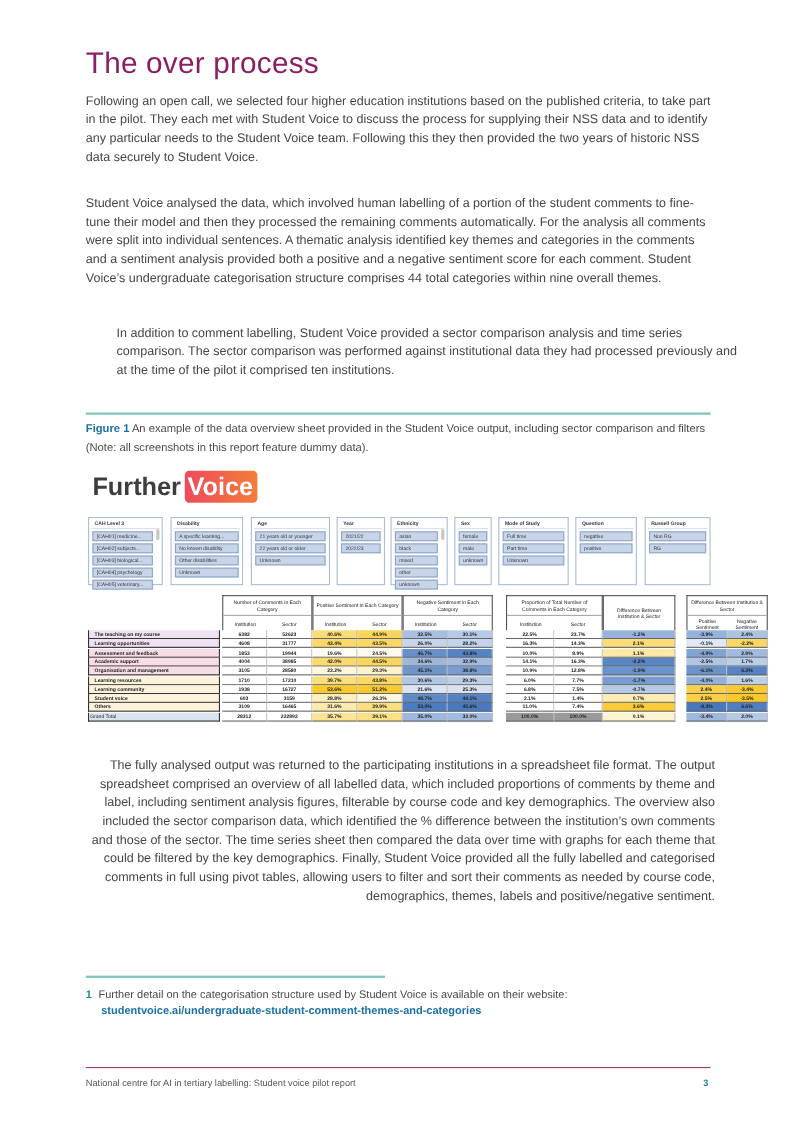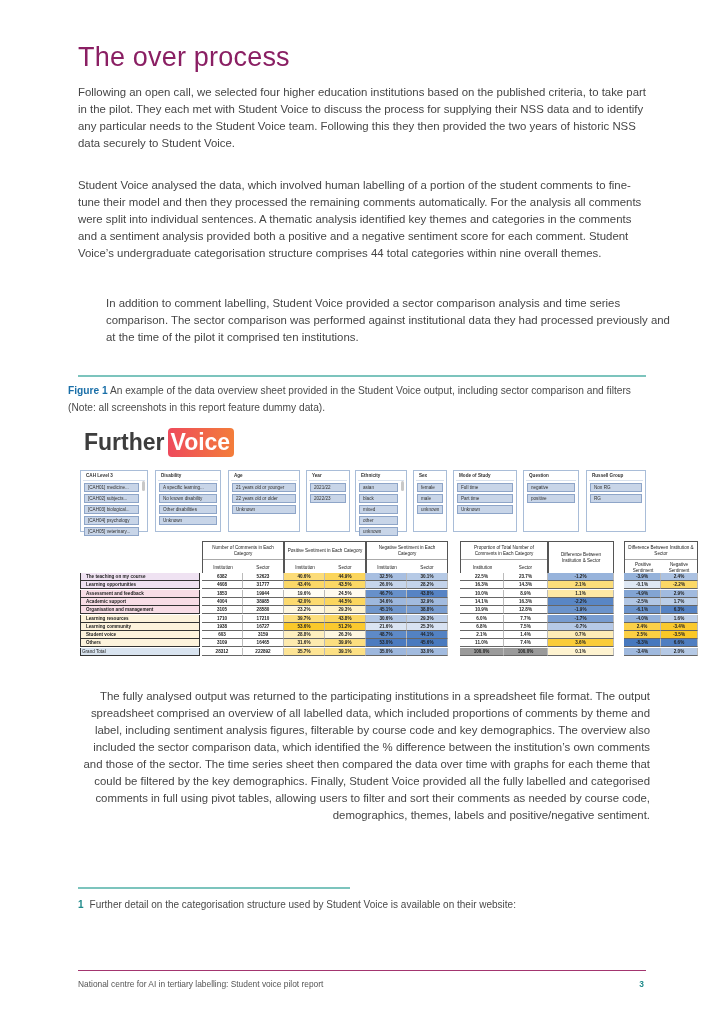--- a/index.html
+++ b/index.html
@@ -4,21 +4,21 @@
 <style>
   html, body { margin: 0; padding: 0; background: #ffffff; }
   body { width: 724px; height: 1024px; position: relative; font-family: "Liberation Sans", sans-serif; color: #3a3a3a; overflow: hidden; }
   h1 { position: absolute; left: 78px; top: 42px; margin: 0; font-weight: normal; font-size: 27px; color: #8a1f63; letter-spacing: 0.2px; }
   .para { position: absolute; left: 78px; width: 572px; margin: 0; font-size: 11.4px; line-height: 17px; color: #454545; }
   .p1 { top: 84px; }
   .p2 { top: 177px; }
   .p3 { top: 295px; margin-left: 28px; }
   .p4 { top: 688px; text-align: right; }
   .fig-rule { position: absolute; left: 78px; top: 375px; width: 568px; height: 2px; background: #7cc4bd; }
-  .fig-caption { position: absolute; left: 68px; top: 382px; width: 572px; font-size: 10.2px; line-height: 17px; color: #4a4a4a; margin: 0; }
+  .fig-caption { position: absolute; left: 78px; top: 382px; width: 572px; font-size: 10.2px; line-height: 17px; color: #4a4a4a; margin: 0; }
   .fig-caption b { color: #1a6fa8; font-weight: bold; }
   .logo { position: absolute; left: 84px; top: 427px; height: 30px; display: flex; align-items: center; }
   .logo .s { font-weight: bold; font-size: 23px; color: #3d3d3d; letter-spacing: 0px; }
   .logo .v { font-weight: bold; font-size: 23px; color: #ffffff; background: linear-gradient(90deg, #ee4a5c, #f37d3a); border-radius: 4px; padding: 0 4px 1px 3px; margin-left: 3px; line-height: 28px; }
 
   
   .slicers { position: absolute; top: 470px; left: 80px; height: 64px; }
   .slicer { position: absolute; top: 0; height: 62px; border: 1px solid #a9bdd8; background: #fff; box-sizing: border-box; }
   .slicer .t { font-size: 4.6px; font-weight: bold; color: #333; padding: 2px 3px; border-bottom: 1px solid #d7e0ec; margin: 0 2px 2px 2px; height: 5px; line-height: 5px; }
   .slicer .it { font-size: 4.6px; color: #333; background: #c8d5e8; border: 1px solid #8ea5c8; height: 7px; line-height: 7px; margin: 1px 3px 2px 3px; padding-left: 3px; white-space: nowrap; overflow: hidden; }
@@ -299,19 +299,20 @@
       <div class="cell" style="left: 544px; width: 37px; background: rgb(159, 185, 222);">-3.4%</div>
       <div class="cell" style="left: 581px; width: 37px; background: rgb(181, 201, 229);">2.0%</div>
     </div>
   </div>
 
 <p class="para p4">The fully analysed output was returned to the participating institutions in a spreadsheet file format. The output spreadsheet comprised an overview of all labelled data, which included proportions of comments by theme and label, including sentiment analysis figures, filterable by course code and key demographics. The overview also included the sector comparison data, which identified the % difference between the institution’s own comments and those of the sector. The time series sheet then compared the data over time with graphs for each theme that could be filtered by the key demographics. Finally, Student Voice provided all the fully labelled and categorised comments in full using pivot tables, allowing users to filter and sort their comments as needed by course code, demographics, themes, labels and positive/negative sentiment.</p>
 
 <div class="fn-rule"></div>
 <div class="fn">
   <span class="num">1</span><span>Further detail on the categorisation structure used by Student Voice is available on their website:</span>
+  <span class="link">studentvoice.ai/undergraduate-student-comment-themes-and-categories</span>
 </div>
 
 <div class="foot-rule"></div>
 <div class="foot">
   <span>National centre for AI in tertiary labelling: Student voice pilot report</span>
   <span class="pg">3</span>
 </div>
 
 </body></html>

